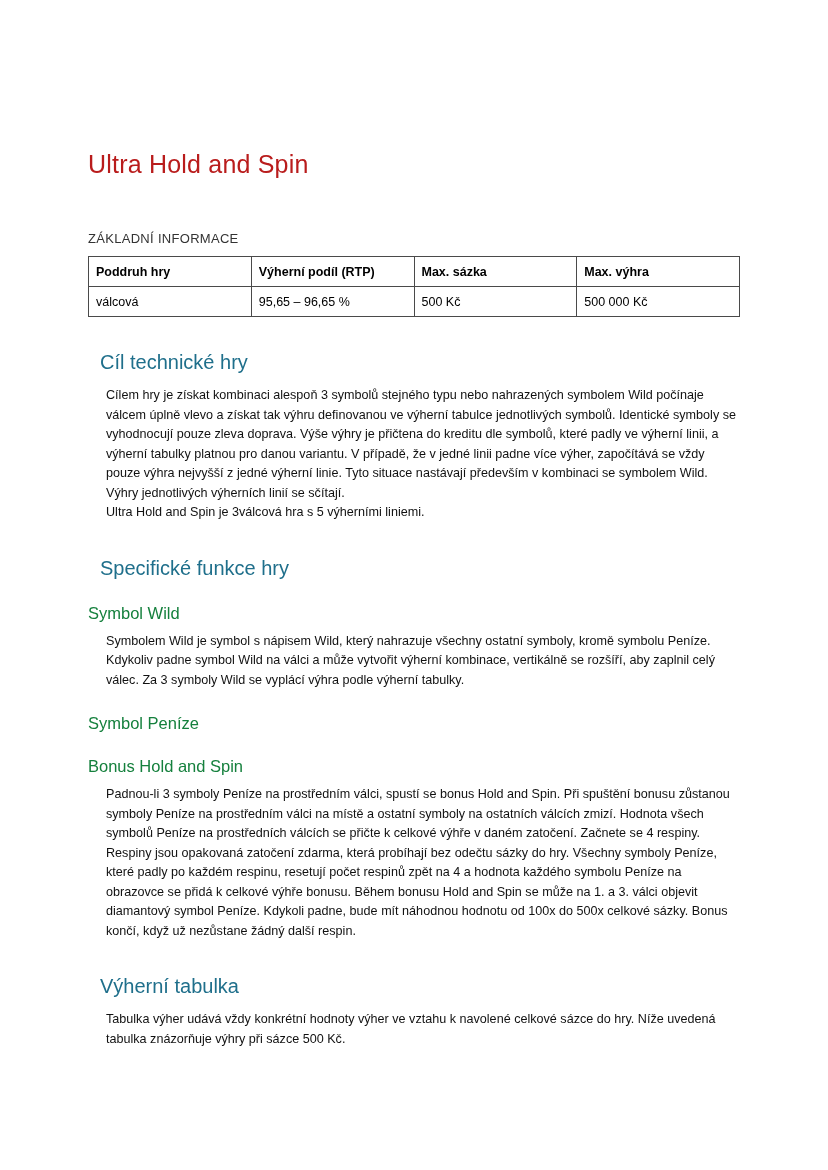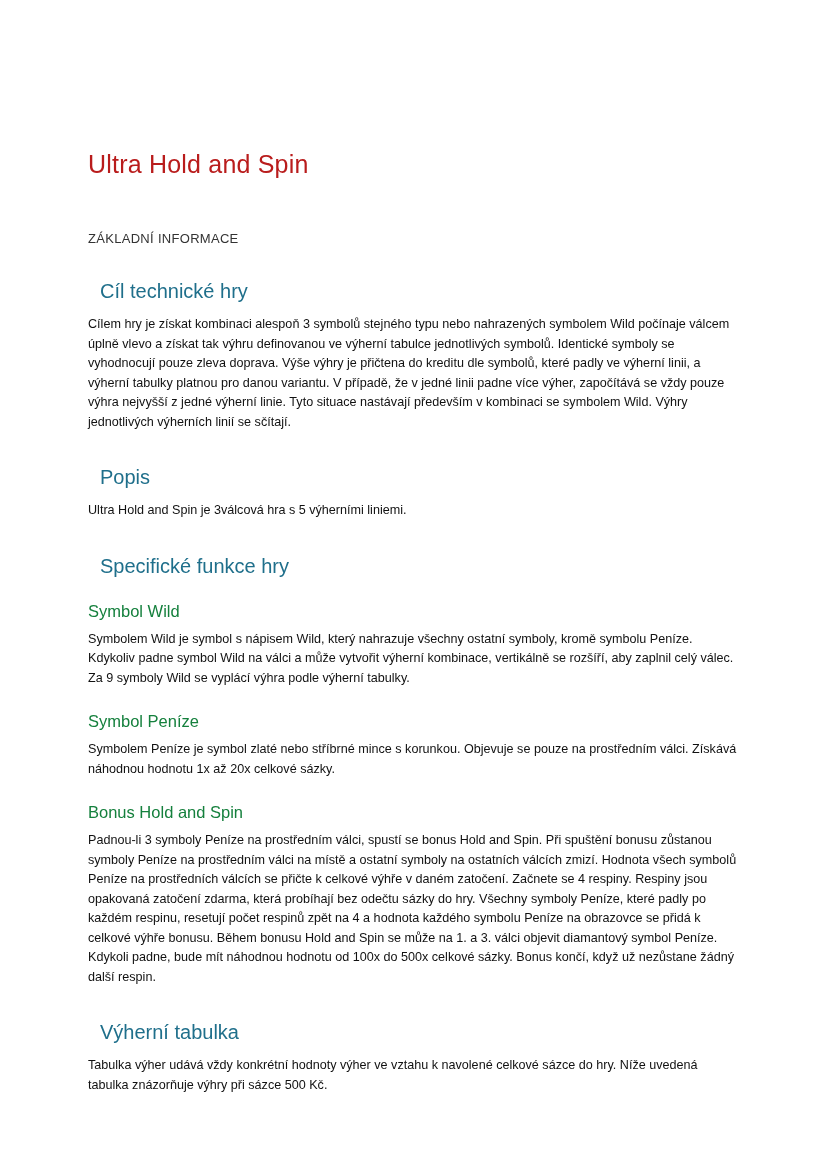--- a/index.html
+++ b/index.html
@@ -61,48 +61,64 @@
   }
   h3.h-sub {
     font-size: 16.5px;
     font-weight: normal;
     color: #15803d;
     margin: 24px 0 9px 0;
   }
   p.body {
     font-size: 12.6px;
     line-height: 1.55;
-    margin: 0 0 0 0;
+    margin: 0 0 0 18px;
     color: #111111;
     text-align: left;
   }
 </style>
 </head>
 <body>
 
 <div class="page">
 
   <h1 class="doc-title">Ultra Hold and Spin</h1>
 
   <div class="section-label">ZÁKLADNÍ INFORMACE</div>
 
+  <table class="info">
+    <thead>
+      <tr>
+        <th>Poddruh hry</th>
+        <th>Výherní podíl (RTP)</th>
+        <th>Max. sázka</th>
+        <th>Max. výhra</th>
+      </tr>
+    </thead>
+    <tbody>
+      <tr>
+        <td>válcová</td>
+        <td>95,65 – 96,65 %</td>
+        <td>500 Kč</td>
+        <td>500 000 Kč</td>
+      </tr>
+    </tbody>
+  </table>
 
   <h2 class="h-main">Cíl technické hry</h2>
   <p class="body">Cílem hry je získat kombinaci alespoň 3 symbolů stejného typu nebo nahrazených symbolem Wild počínaje válcem úplně vlevo a získat tak výhru definovanou ve výherní tabulce jednotlivých symbolů. Identické symboly se vyhodnocují pouze zleva doprava. Výše výhry je přičtena do kreditu dle symbolů, které padly ve výherní linii, a výherní tabulky platnou pro danou variantu. V případě, že v jedné linii padne více výher, započítává se vždy pouze výhra nejvyšší z jedné výherní linie. Tyto situace nastávají především v kombinaci se symbolem Wild. Výhry jednotlivých výherních linií se sčítají.</p>
 
-  <h2 class="h-main">Popis</h2>
   <p class="body">Ultra Hold and Spin je 3válcová hra s 5 výherními liniemi.</p>
 
   <h2 class="h-main">Specifické funkce hry</h2>
 
   <h3 class="h-sub">Symbol Wild</h3>
-  <p class="body">Symbolem Wild je symbol s nápisem Wild, který nahrazuje všechny ostatní symboly, kromě symbolu Peníze. Kdykoliv padne symbol Wild na válci a může vytvořit výherní kombinace, vertikálně se rozšíří, aby zaplnil celý válec. Za 9 symboly Wild se vyplácí výhra podle výherní tabulky.</p>
+  <p class="body">Symbolem Wild je symbol s nápisem Wild, který nahrazuje všechny ostatní symboly, kromě symbolu Peníze. Kdykoliv padne symbol Wild na válci a může vytvořit výherní kombinace, vertikálně se rozšíří, aby zaplnil celý válec. Za 3 symboly Wild se vyplácí výhra podle výherní tabulky.</p>
 
   <h3 class="h-sub">Symbol Peníze</h3>
-  <p class="body">Symbolem Peníze je symbol zlaté nebo stříbrné mince s korunkou. Objevuje se pouze na prostředním válci. Získává náhodnou hodnotu 1x až 20x celkové sázky.</p>
 
   <h3 class="h-sub">Bonus Hold and Spin</h3>
   <p class="body">Padnou-li 3 symboly Peníze na prostředním válci, spustí se bonus Hold and Spin. Při spuštění bonusu zůstanou symboly Peníze na prostředním válci na místě a ostatní symboly na ostatních válcích zmizí. Hodnota všech symbolů Peníze na prostředních válcích se přičte k celkové výhře v daném zatočení. Začnete se 4 respiny. Respiny jsou opakovaná zatočení zdarma, která probíhají bez odečtu sázky do hry. Všechny symboly Peníze, které padly po každém respinu, resetují počet respinů zpět na 4 a hodnota každého symbolu Peníze na obrazovce se přidá k celkové výhře bonusu. Během bonusu Hold and Spin se může na 1. a 3. válci objevit diamantový symbol Peníze. Kdykoli padne, bude mít náhodnou hodnotu od 100x do 500x celkové sázky. Bonus končí, když už nezůstane žádný další respin.</p>
 
   <h2 class="h-main">Výherní tabulka</h2>
   <p class="body">Tabulka výher udává vždy konkrétní hodnoty výher ve vztahu k navolené celkové sázce do hry. Níže uvedená tabulka znázorňuje výhry při sázce 500 Kč.</p>
 
 </div>
 
 </body></html>

